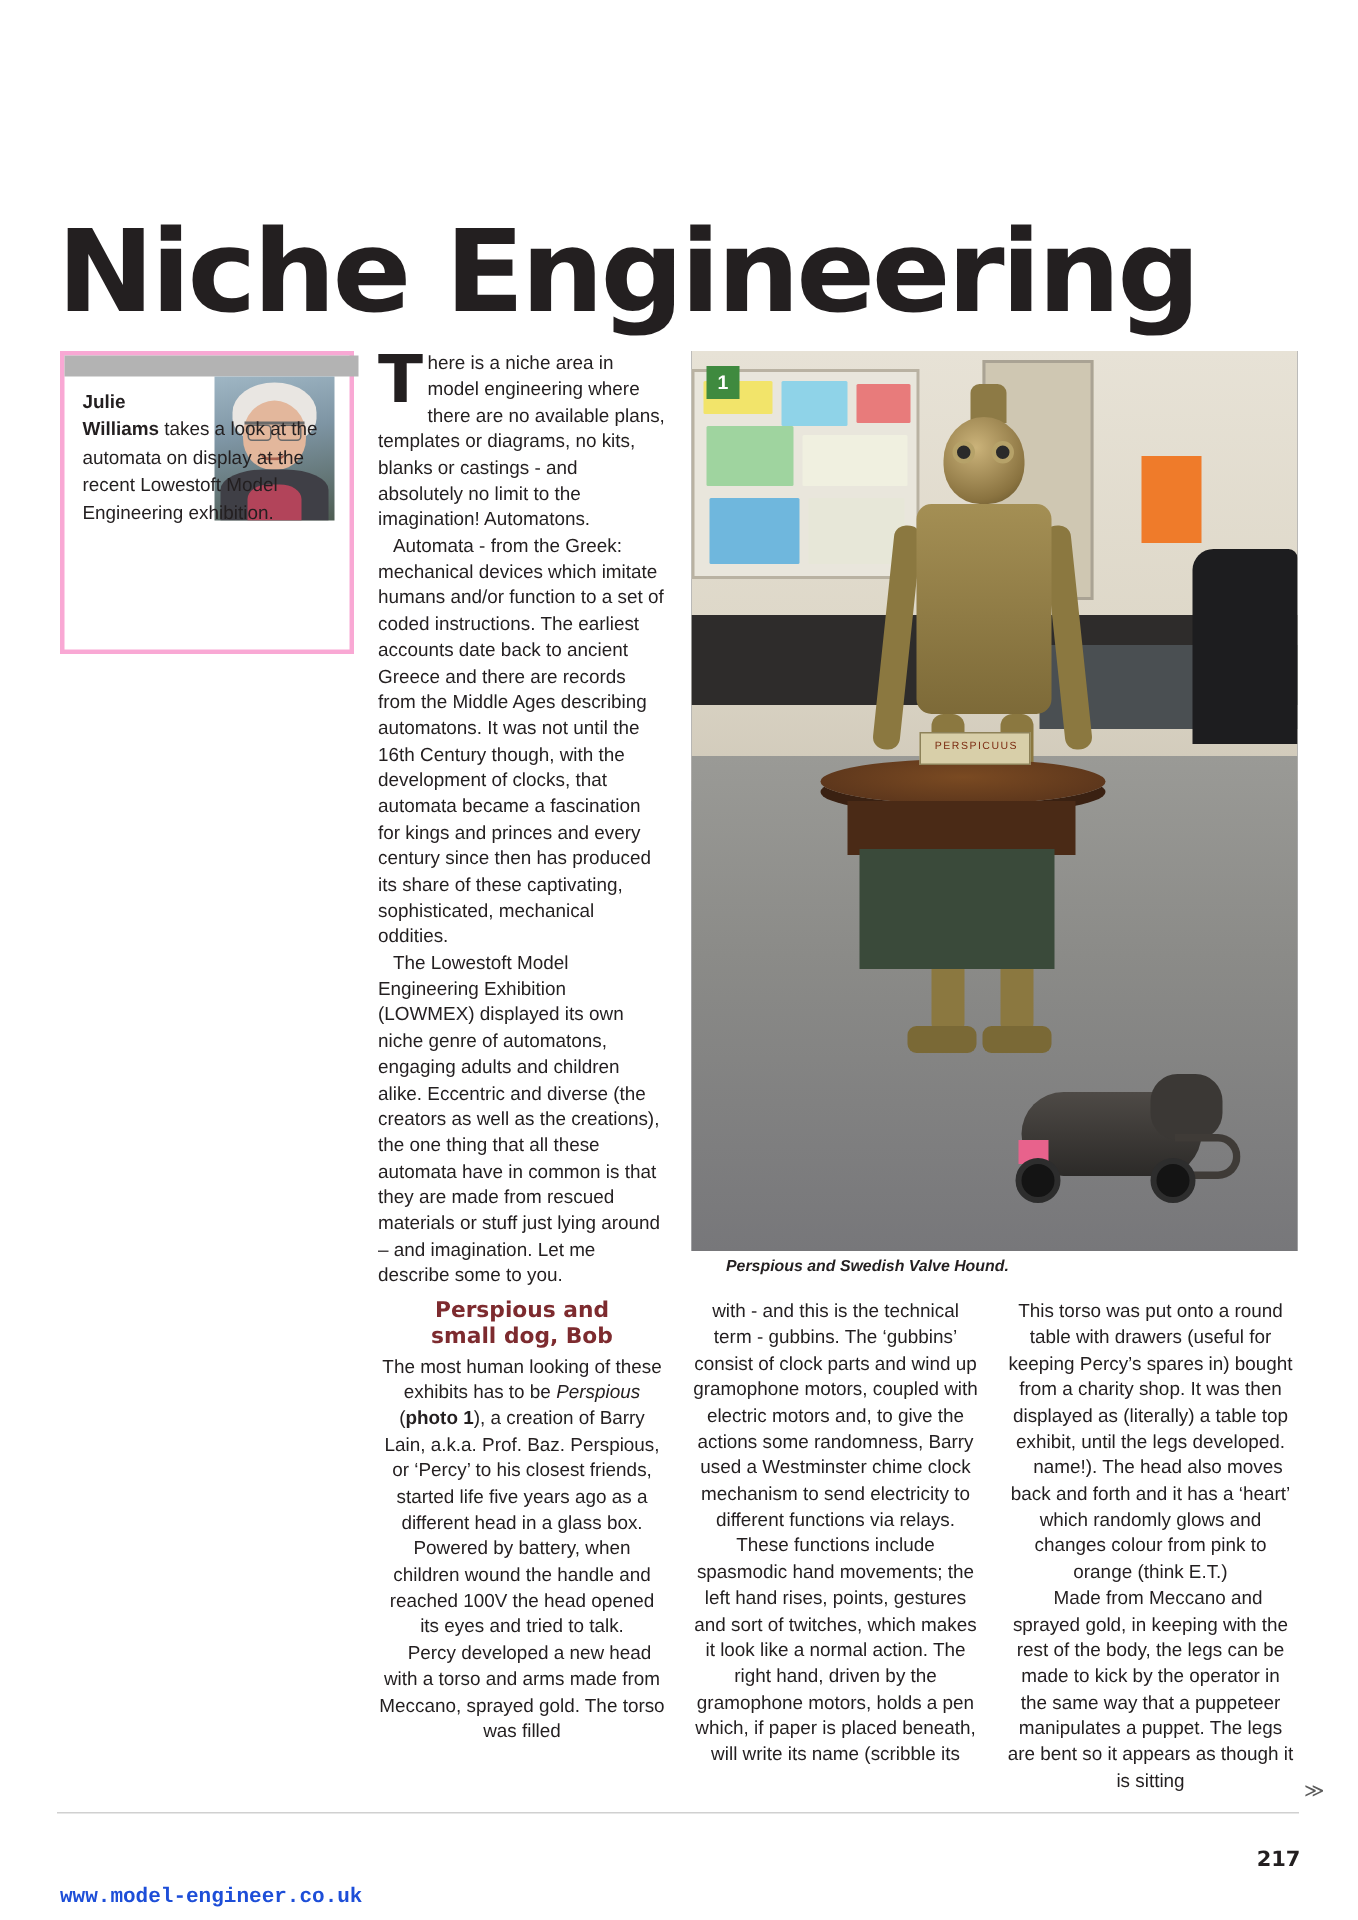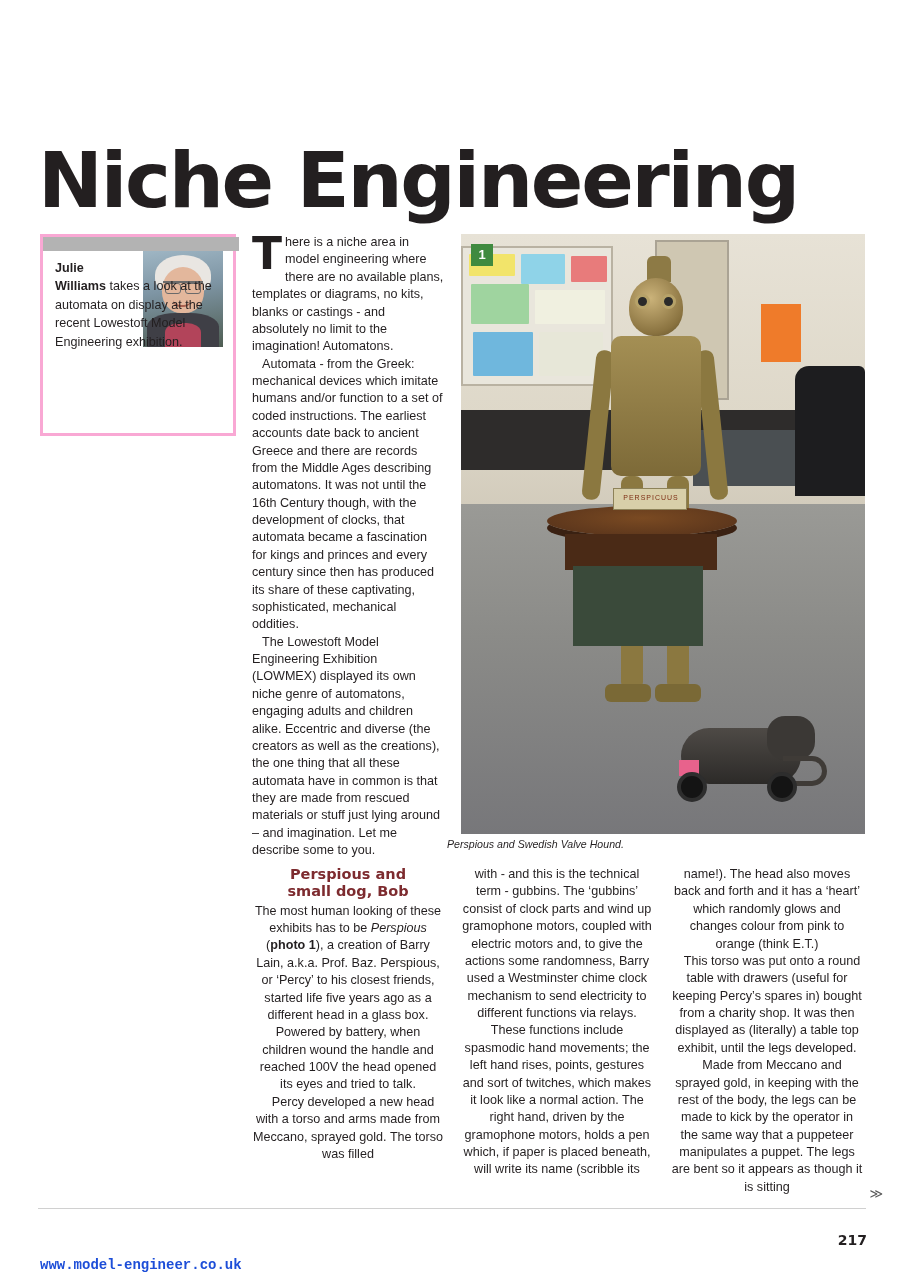--- a/index.html
+++ b/index.html
@@ -300,26 +300,26 @@
     width: 22px; height: 22px;
     background: #3f8a3f;
     color: #fff;
     font-size: 13px;
     font-weight: bold;
     text-align: center;
     line-height: 22px;
   }
   .photo-caption {
     position: absolute;
-    left: 447px;
+    left: 484px;
     top: 838px;
     width: 404px;
     font-size: 10.6px;
     font-style: italic;
-    font-weight: normal;
+    font-weight: bold;
     color: #231f20;
   }
 
   
   .lower {
     position: absolute;
     left: 252px;
     top: 866px;
     width: 613px;
     height: 348px;
@@ -465,22 +465,22 @@
         <span>Perspious and</span><br>
         <span>small dog, Bob</span>
       </div>
       <p><span>The most human looking of these exhibits has to be </span><em>Perspious</em><span> (</span><strong>photo 1</strong><span>), a creation of Barry Lain, a.k.a. Prof. Baz. Perspious, or ‘Percy’ to his closest friends, started life five years ago as a different head in a glass box. Powered by battery, when children wound the handle and reached 100V the head opened its eyes and tried to talk.</span></p>
       <p>Percy developed a new head with a torso and arms made from Meccano, sprayed gold. The torso was filled</p>
     </div>
     <div class="lcol c2">
       <p>with - and this is the technical term - gubbins. The ‘gubbins’ consist of clock parts and wind up gramophone motors, coupled with electric motors and, to give the actions some randomness, Barry used a Westminster chime clock mechanism to send electricity to different functions via relays. These functions include spasmodic hand movements; the left hand rises, points, gestures and sort of twitches, which makes it look like a normal action. The right hand, driven by the gramophone motors, holds a pen which, if paper is placed beneath, will write its name (scribble its</p>
     </div>
     <div class="lcol c3">
+      <p>This torso was put onto a round table with drawers (useful for keeping Percy’s spares in) bought from a charity shop. It was then displayed as (literally) a table top exhibit, until the legs developed.</p>
       <p>name!). The head also moves back and forth and it has a ‘heart’ which randomly glows and changes colour from pink to orange (think E.T.)</p>
-      <p>This torso was put onto a round table with drawers (useful for keeping Percy’s spares in) bought from a charity shop. It was then displayed as (literally) a table top exhibit, until the legs developed.</p>
       <p>Made from Meccano and sprayed gold, in keeping with the rest of the body, the legs can be made to kick by the operator in the same way that a puppeteer manipulates a puppet. The legs are bent so it appears as though it is sitting</p>
     </div>
   </div>
 
   <div class="cont-arrow">≫</div>
   <div class="footer-rule"></div>
   <div class="footer-url">www.model-engineer.co.uk</div>
   <div class="footer-page">217</div>
 </div>
 

